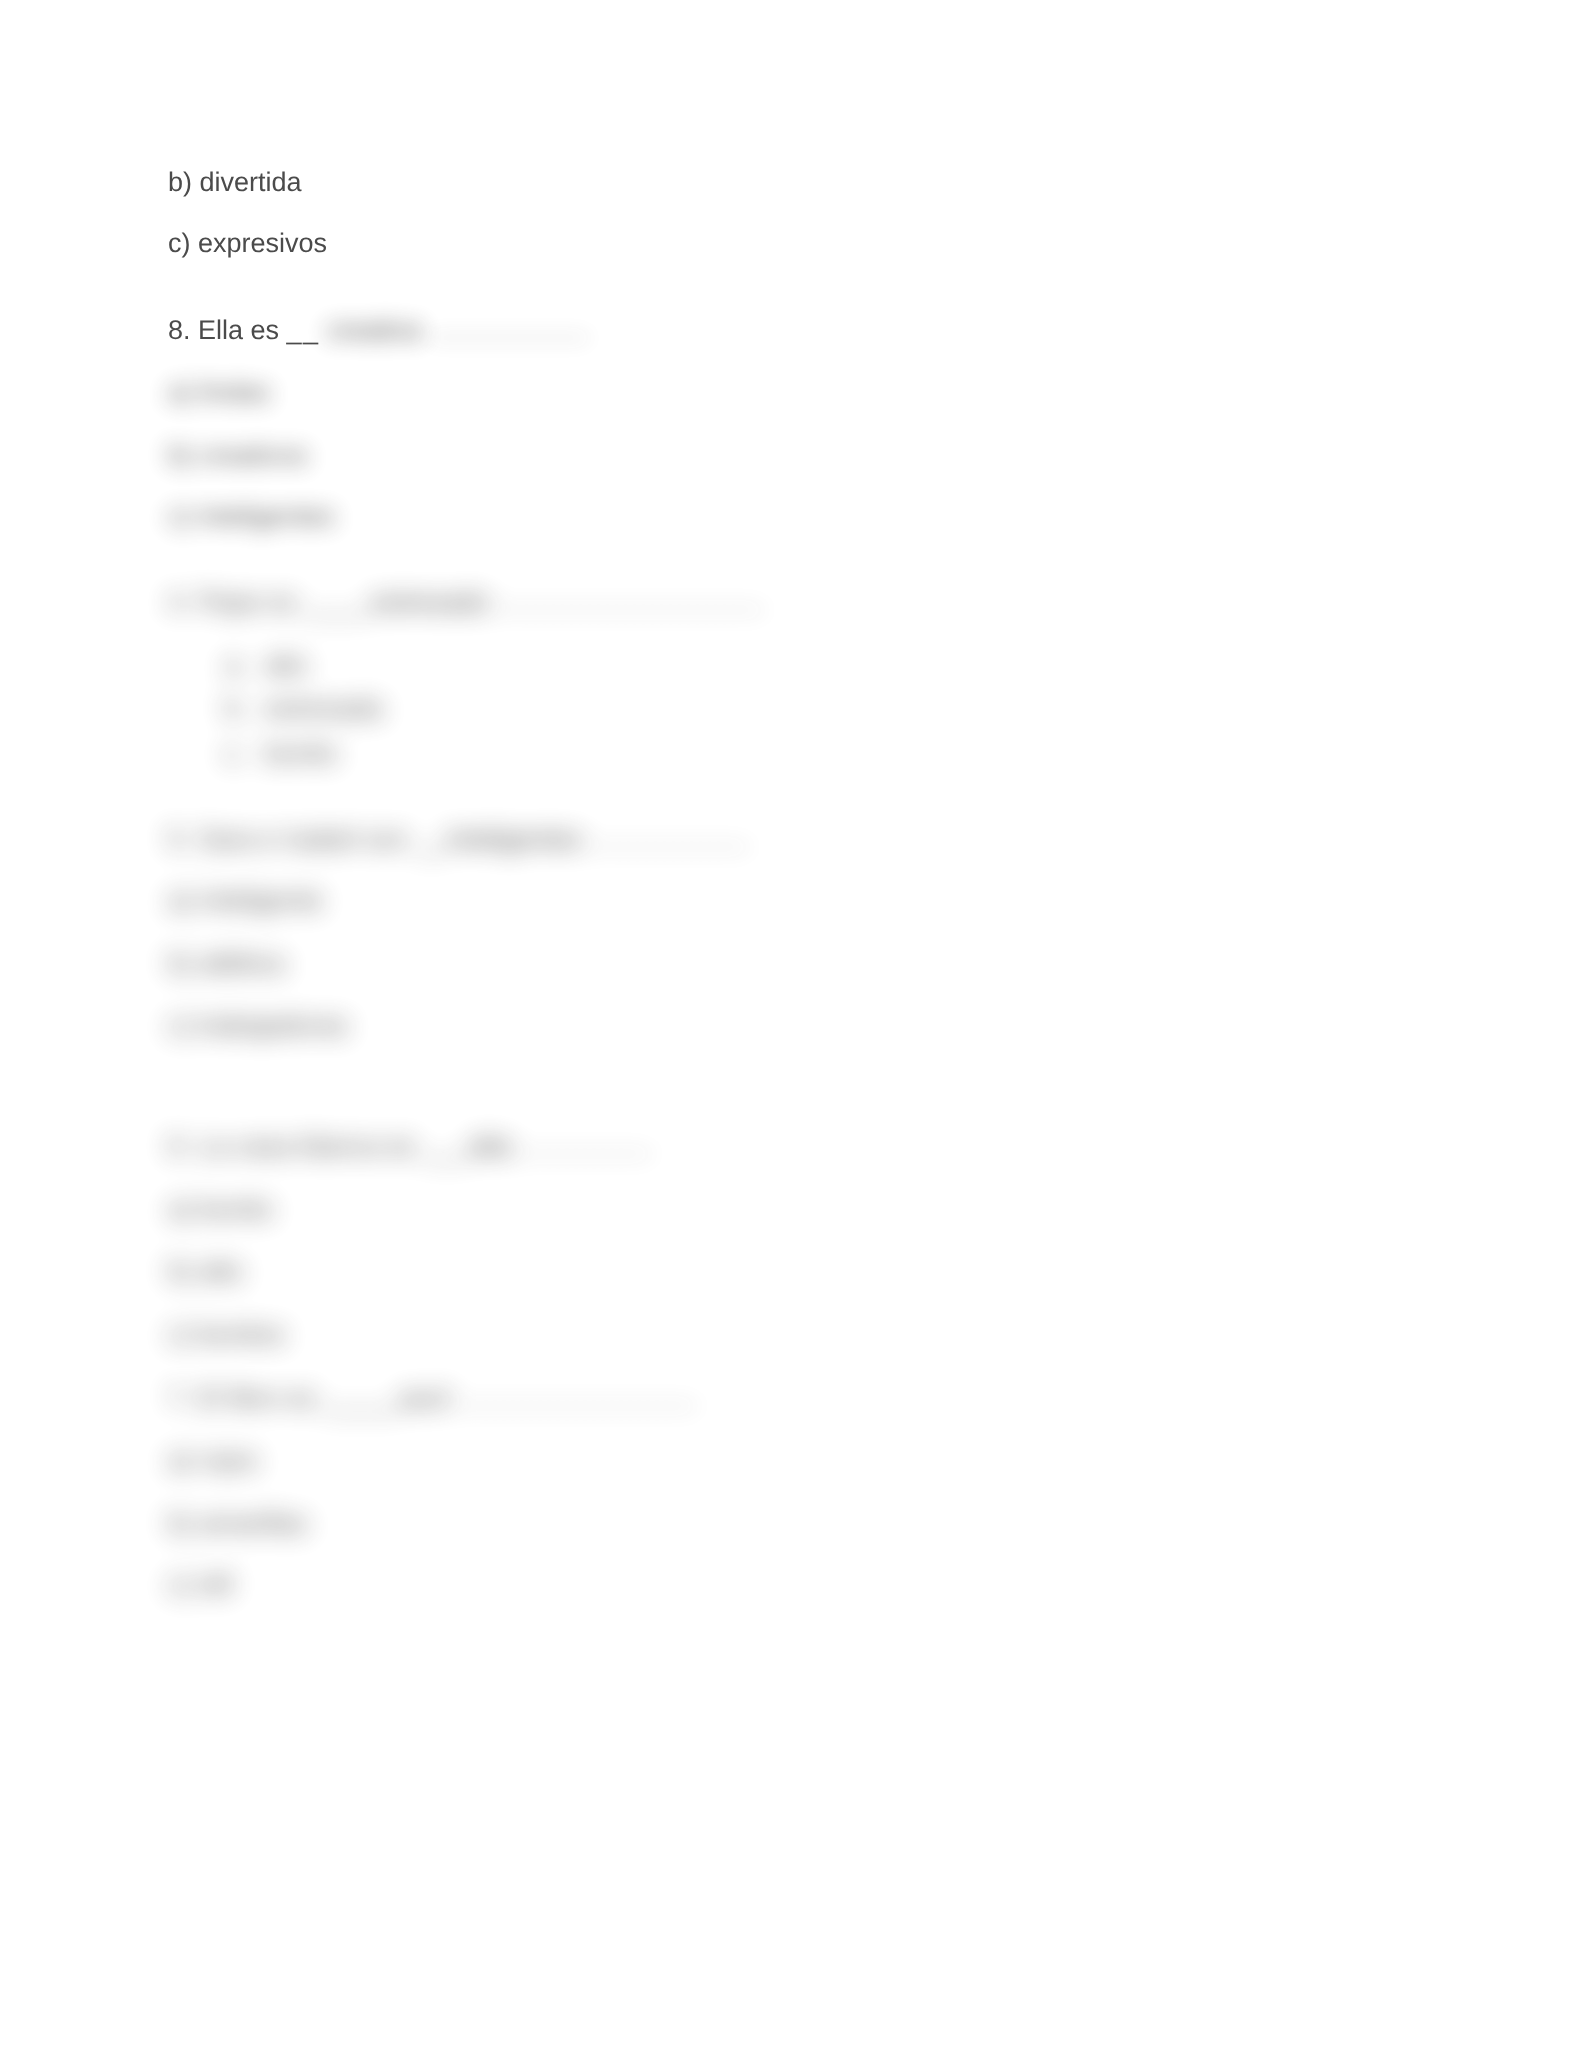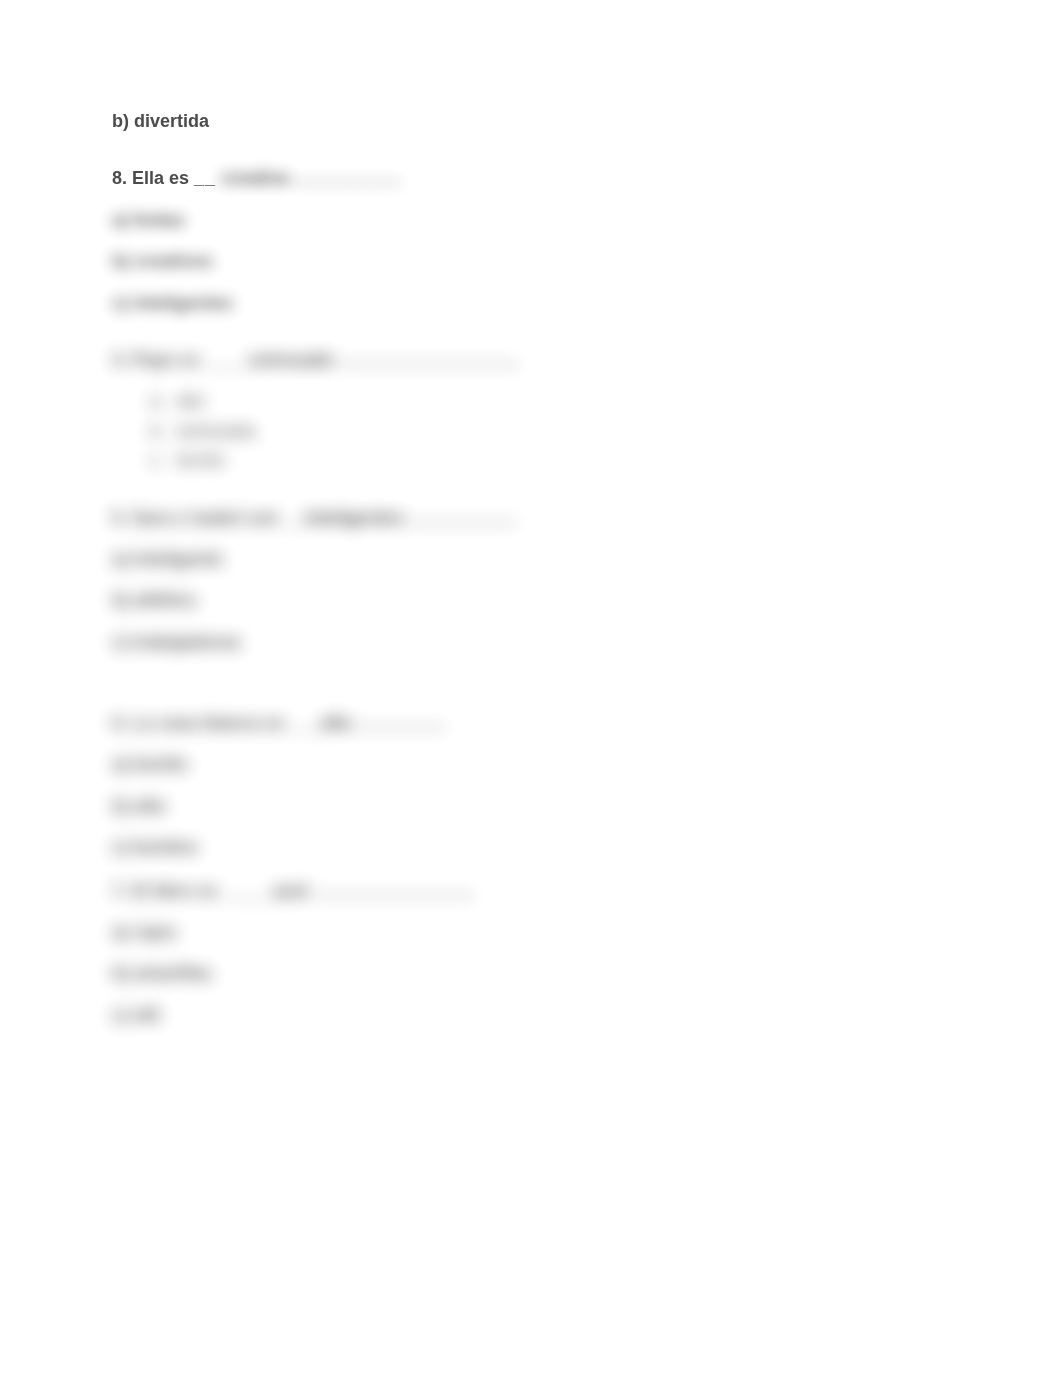--- a/index.html
+++ b/index.html
@@ -16,21 +16,20 @@
   .page {
     position: relative;
     width: 1062px;
     height: 1377px;
     padding: 110px 110px 0 112px;
     box-sizing: border-box;
   }
   .line {
     margin: 0 0 18px 0;
     white-space: nowrap;
-    font-weight: bold;
   }
   .group { margin-bottom: 20px; }
   .group.big { margin-bottom: 34px; }
   .answer-run { color: #3f3f3f; }
   .underscore { letter-spacing: 1px; margin-top: 41px; }
   .dots {
     margin-left: 4px;
     font-family: "Times New Roman", serif;
   }
   .blurred {
@@ -52,20 +51,21 @@
     flex: 0 0 26px;
   }
 </style>
 </head>
 <body>
 
 <div class="page">
 
   <div class="group big">
     <p class="line">b) divertida</p>
+    <p class="line">c) expresivos</p>
   </div>
 
   <div class="group big">
     <p class="line">
       <span>8. Ella es </span><span class="underscore">__</span><span class="blurred answer-run">  creativa</span><span class="blurred dots">………………</span>
     </p>
     <p class="line blurred">a) lindas</p>
     <p class="line blurred">b) creativos</p>
     <p class="line blurred">c) inteligentes</p>
   </div>

